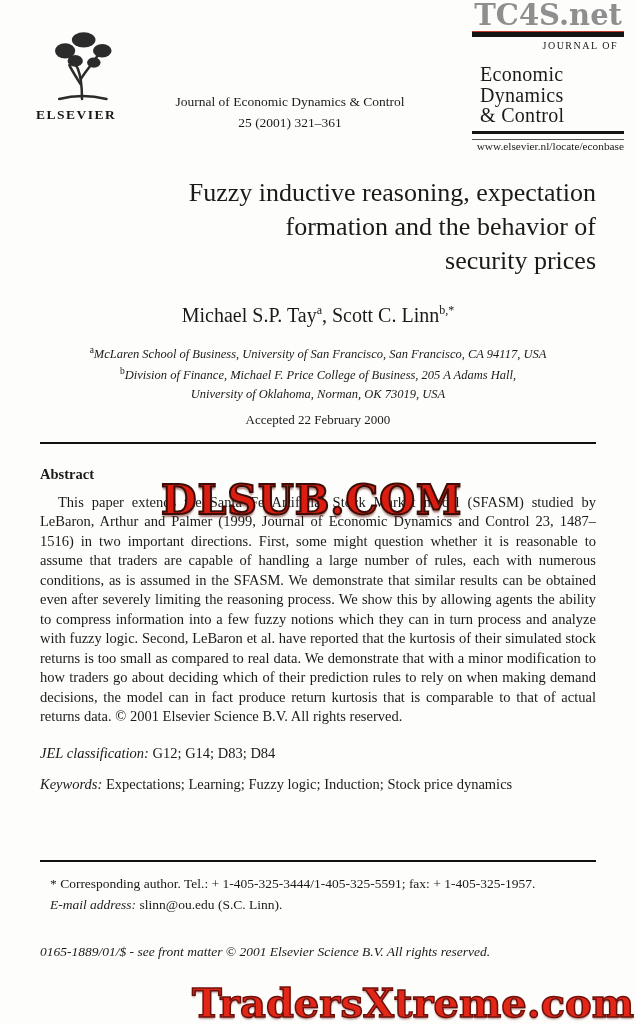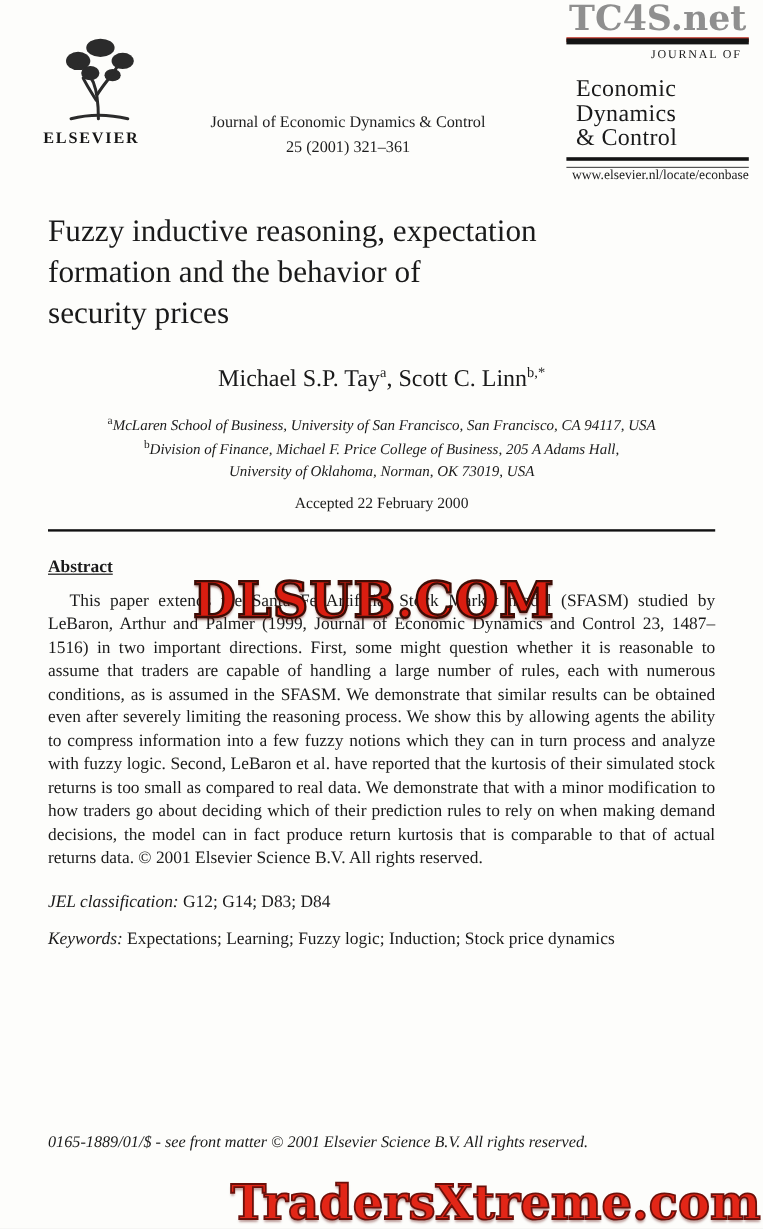--- a/index.html
+++ b/index.html
@@ -45,31 +45,31 @@
     padding: 3px 6px 5px 8px;
   }
   .banner-kicker { font-size: 10px; letter-spacing: 1.5px; text-align: right; margin-bottom: 13px; }
   .banner-line { font-size: 20px; font-weight: normal; line-height: 1.03; letter-spacing: 0.3px; }
   .website {
     margin-top: 5px; border-top: 1px solid #555;
     padding-top: 0; font-size: 11.3px; text-align: right;
   }
 
   
-  .title { margin: 26px 40px 0; text-align: left; font-size: 26px; line-height: 1.3; }
+  .title { margin: 26px 40px 0; text-align: right; font-size: 26px; line-height: 1.3; }
   .authors { margin: 26px 40px 0; text-align: center; font-size: 20px; }
   .authors sup { font-size: 12px; }
   .affils { margin: 16px 40px 0; text-align: center; font-style: italic; font-size: 12.5px; line-height: 1.5; }
   .affils sup { font-size: 9.5px; font-style: normal; }
   .accepted { margin: 8px 40px 0; text-align: center; font-size: 13px; }
 
   .rule { margin: 14px 40px 0; border-top: 2px solid #111; height: 0; }
 
   
-  .abstract-head { margin: 22px 40px 0; font-size: 14.5px; font-weight: bold; text-decoration: underline; }
+  .abstract-head { margin: 22px 40px 0; font-size: 14.5px; font-weight: bold; }
   .abstract-body {
     margin: 10px 40px 0; font-size: 14.5px; line-height: 19.5px;
     text-align: justify; text-indent: 18px;
   }
   .jel, .keywords { margin: 18px 40px 0; font-size: 14.5px; }
   .keywords { margin-top: 14px; }
   .ital { font-style: italic; }
 
   
   .footblock { position: absolute; left: 40px; right: 40px; top: 860px; }
@@ -167,20 +167,25 @@
 
   <div class="rule"></div>
 
   <div class="abstract-head">Abstract</div>
   <div class="abstract-body">This paper extends the Santa Fe Artificial Stock Market model (SFASM) studied by LeBaron, Arthur and Palmer (1999, Journal of Economic Dynamics and Control 23, 1487–1516) in two important directions. First, some might question whether it is reasonable to assume that traders are capable of handling a large number of rules, each with numerous conditions, as is assumed in the SFASM. We demonstrate that similar results can be obtained even after severely limiting the reasoning process. We show this by allowing agents the ability to compress information into a few fuzzy notions which they can in turn process and analyze with fuzzy logic. Second, LeBaron et al. have reported that the kurtosis of their simulated stock returns is too small as compared to real data. We demonstrate that with a minor modification to how traders go about deciding which of their prediction rules to rely on when making demand decisions, the model can in fact produce return kurtosis that is comparable to that of actual returns data. © 2001 Elsevier Science B.V. All rights reserved.</div>
 
   <div class="jel"><span class="ital">JEL classification:</span> <span>G12; G14; D83; D84</span></div>
 
   <div class="keywords"><span class="ital">Keywords:</span> <span>Expectations; Learning; Fuzzy logic; Induction; Stock price dynamics</span></div>
 
+  <div class="footblock">
+    <div class="frule"></div>
+    <div class="fnote">* Corresponding author. Tel.: + 1-405-325-3444/1-405-325-5591; fax: + 1-405-325-1957.</div>
+    <div class="fnote" style="margin-top:0;"><span class="ital">E-mail address:</span> <span>slinn@ou.edu (S.C. Linn).</span></div>
+  </div>
 
   <div class="footer">
     <div>0165-1889/01/$ - see front matter © 2001 Elsevier Science B.V. All rights reserved.</div>
   </div>
 
   <div class="dlsub">DLSUB.COM</div>
   <div class="tradersx">TradersXtreme.com</div>
 
 </div>
 

